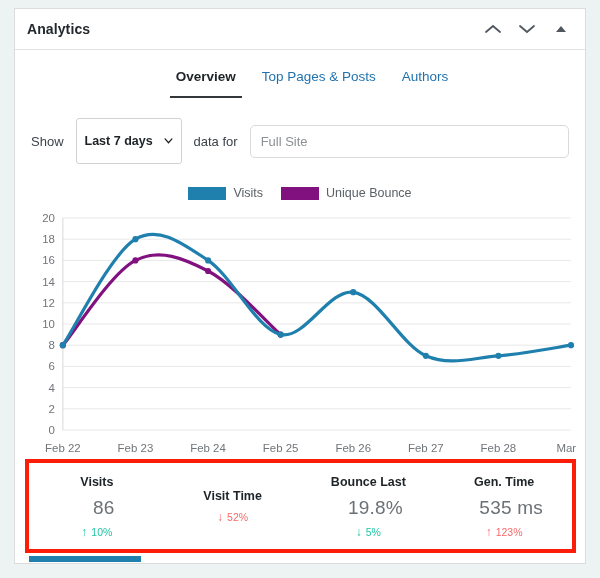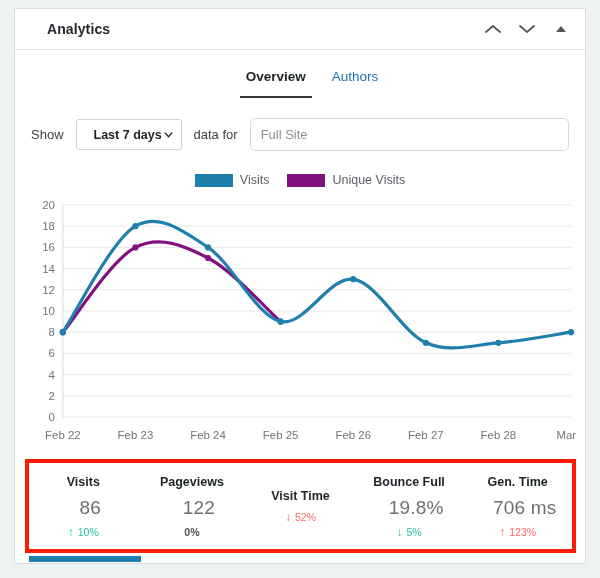--- a/index.html
+++ b/index.html
@@ -14,21 +14,21 @@
     left: 14px; top: 8px;
     width: 572px; height: 556px;
     background: #ffffff;
     border: 1px solid #dcdcdc;
   }
   
   .wid-header {
     height: 41px;
     border-bottom: 1px solid #e2e2e2;
     display: flex; align-items: center;
-    padding: 0 14px 0 32px;
+    padding: 0 14px 0 12px;
   }
   .wid-title {
     font-size: 14px; font-weight: bold; color: #23282d;
     letter-spacing: .1px;
   }
   .hdr-icons { margin-left: auto; display: flex; align-items: center; gap: 14px; }
   .hdr-icon { width: 20px; height: 20px; display:flex; align-items:center; justify-content:center; cursor: pointer; }
   .hdr-icon svg { display: block; }
   
   .tabs-row {
@@ -44,23 +44,23 @@
     content: ""; position: absolute; left: -6px; right: -6px; bottom: -6px;
     height: 2px; background: #32373c;
   }
   
   .controls {
     display: flex; align-items: center; gap: 12px;
     padding: 26px 16px 0 16px;
   }
   .ctl-label { font-size: 13px; color: #3c434a; }
   .select-box {
-    position: relative; width: 106px; height: 31px;
+    position: relative; width: 106px; height: 46px;
     border: 1px solid #cfd3d6; border-radius: 3px; background: #fff;
-    display: flex; align-items: center; padding: 0 17px; cursor: pointer;
+    display: flex; align-items: center; padding: 0 8px; cursor: pointer;
   }
   .select-box .sel-val { font-size: 12.5px; color: #1d2327; font-weight: bold; }
   .select-box .chev {
     position: absolute; right: 8px; top: 50%; margin-top: -3px;
     width: 9px; height: 6px;
   }
   .text-input {
     flex: 1; height: 33px; border: 1px solid #d7dbdd; border-radius: 5px;
     background: #fff; font-size: 13px; color: #8c9194;
     padding: 0 10px; font-family: "Liberation Sans", sans-serif;
@@ -125,20 +125,21 @@
       <div class="hdr-icon">
         <svg width="12" height="8" viewBox="0 0 12 8">
             <path d="M6 1 L11 7 L1 7 Z" fill="#50575e"></path>
           </svg>
       </div>
     </div>
   </div>
 
   <div class="tabs-row">
     <div class="tab active">Overview</div>
+    <div class="tab">Top Pages &amp; Posts</div>
     <div class="tab">Authors</div>
   </div>
 
   <div class="controls">
     <span class="ctl-label">Show</span>
     <div class="select-box">
       <span class="sel-val">Last 7 days</span>
       <svg class="chev" viewBox="0 0 10 7">
           <path d="M1 1 L5 5.5 L9 1" fill="none" stroke="#1d2327" stroke-width="1.5" stroke-linecap="round"></path>
         </svg>
@@ -147,21 +148,21 @@
     <input class="text-input" type="text" placeholder="Full Site" style="">
   </div>
 
   <div class="legend">
     <div class="legend-item">
       <span class="legend-swatch" style="background:#1f7fad"></span>
       <span class="legend-text">Visits</span>
     </div>
     <div class="legend-item">
       <span class="legend-swatch" style="background:#80117f"></span>
-      <span class="legend-text">Unique Visits</span>
+      <span class="legend-text">Unique Bounce</span>
     </div>
   </div>
 
   <div class="chart-wrap">
     <svg class="chart-svg" viewBox="0 0 556 252" preserveAspectRatio="none" id="chart-svg">
         <line x1="40" y1="220" x2="550" y2="220" stroke="#e8e8e8" stroke-width="1"></line>
         <text x="32" y="224" class="ylab">0</text>
         <line x1="40" y1="198.8" x2="550" y2="198.8" stroke="#e8e8e8" stroke-width="1"></line>
         <text x="32" y="202.8" class="ylab">2</text>
         <line x1="40" y1="177.6" x2="550" y2="177.6" stroke="#e8e8e8" stroke-width="1"></line>
@@ -211,44 +212,37 @@
   <div class="stats-box">
     <div class="stat">
       <div class="stat-label">Visits</div>
       <div class="stat-value">86</div>
       <div class="stat-delta up-good">
         <span class="arrow">↑</span>
         <span>10%</span>
       </div>
     </div>
     <div class="stat">
-      <div class="stat-label">Pageviews</div>
-      <div class="stat-value">122</div>
-      <div class="stat-delta flat">
-        <span>0%</span>
-      </div>
-    </div>
-    <div class="stat">
       <div class="stat-label">Visit Time</div>
       <div class="stat-delta down-bad">
         <span class="arrow">↓</span>
         <span>52%</span>
       </div>
     </div>
     <div class="stat">
-      <div class="stat-label">Bounce Full</div>
+      <div class="stat-label">Bounce Last</div>
       <div class="stat-value">19.8%</div>
       <div class="stat-delta down-good">
         <span class="arrow">↓</span>
         <span>5%</span>
       </div>
     </div>
     <div class="stat">
       <div class="stat-label">Gen. Time</div>
-      <div class="stat-value">706 ms</div>
+      <div class="stat-value">535 ms</div>
       <div class="stat-delta up-bad">
         <span class="arrow">↑</span>
         <span>123%</span>
       </div>
     </div>
   </div>
 
   <div class="scrolltrack"></div>
   <div class="scrollbar"></div>
 </div>

